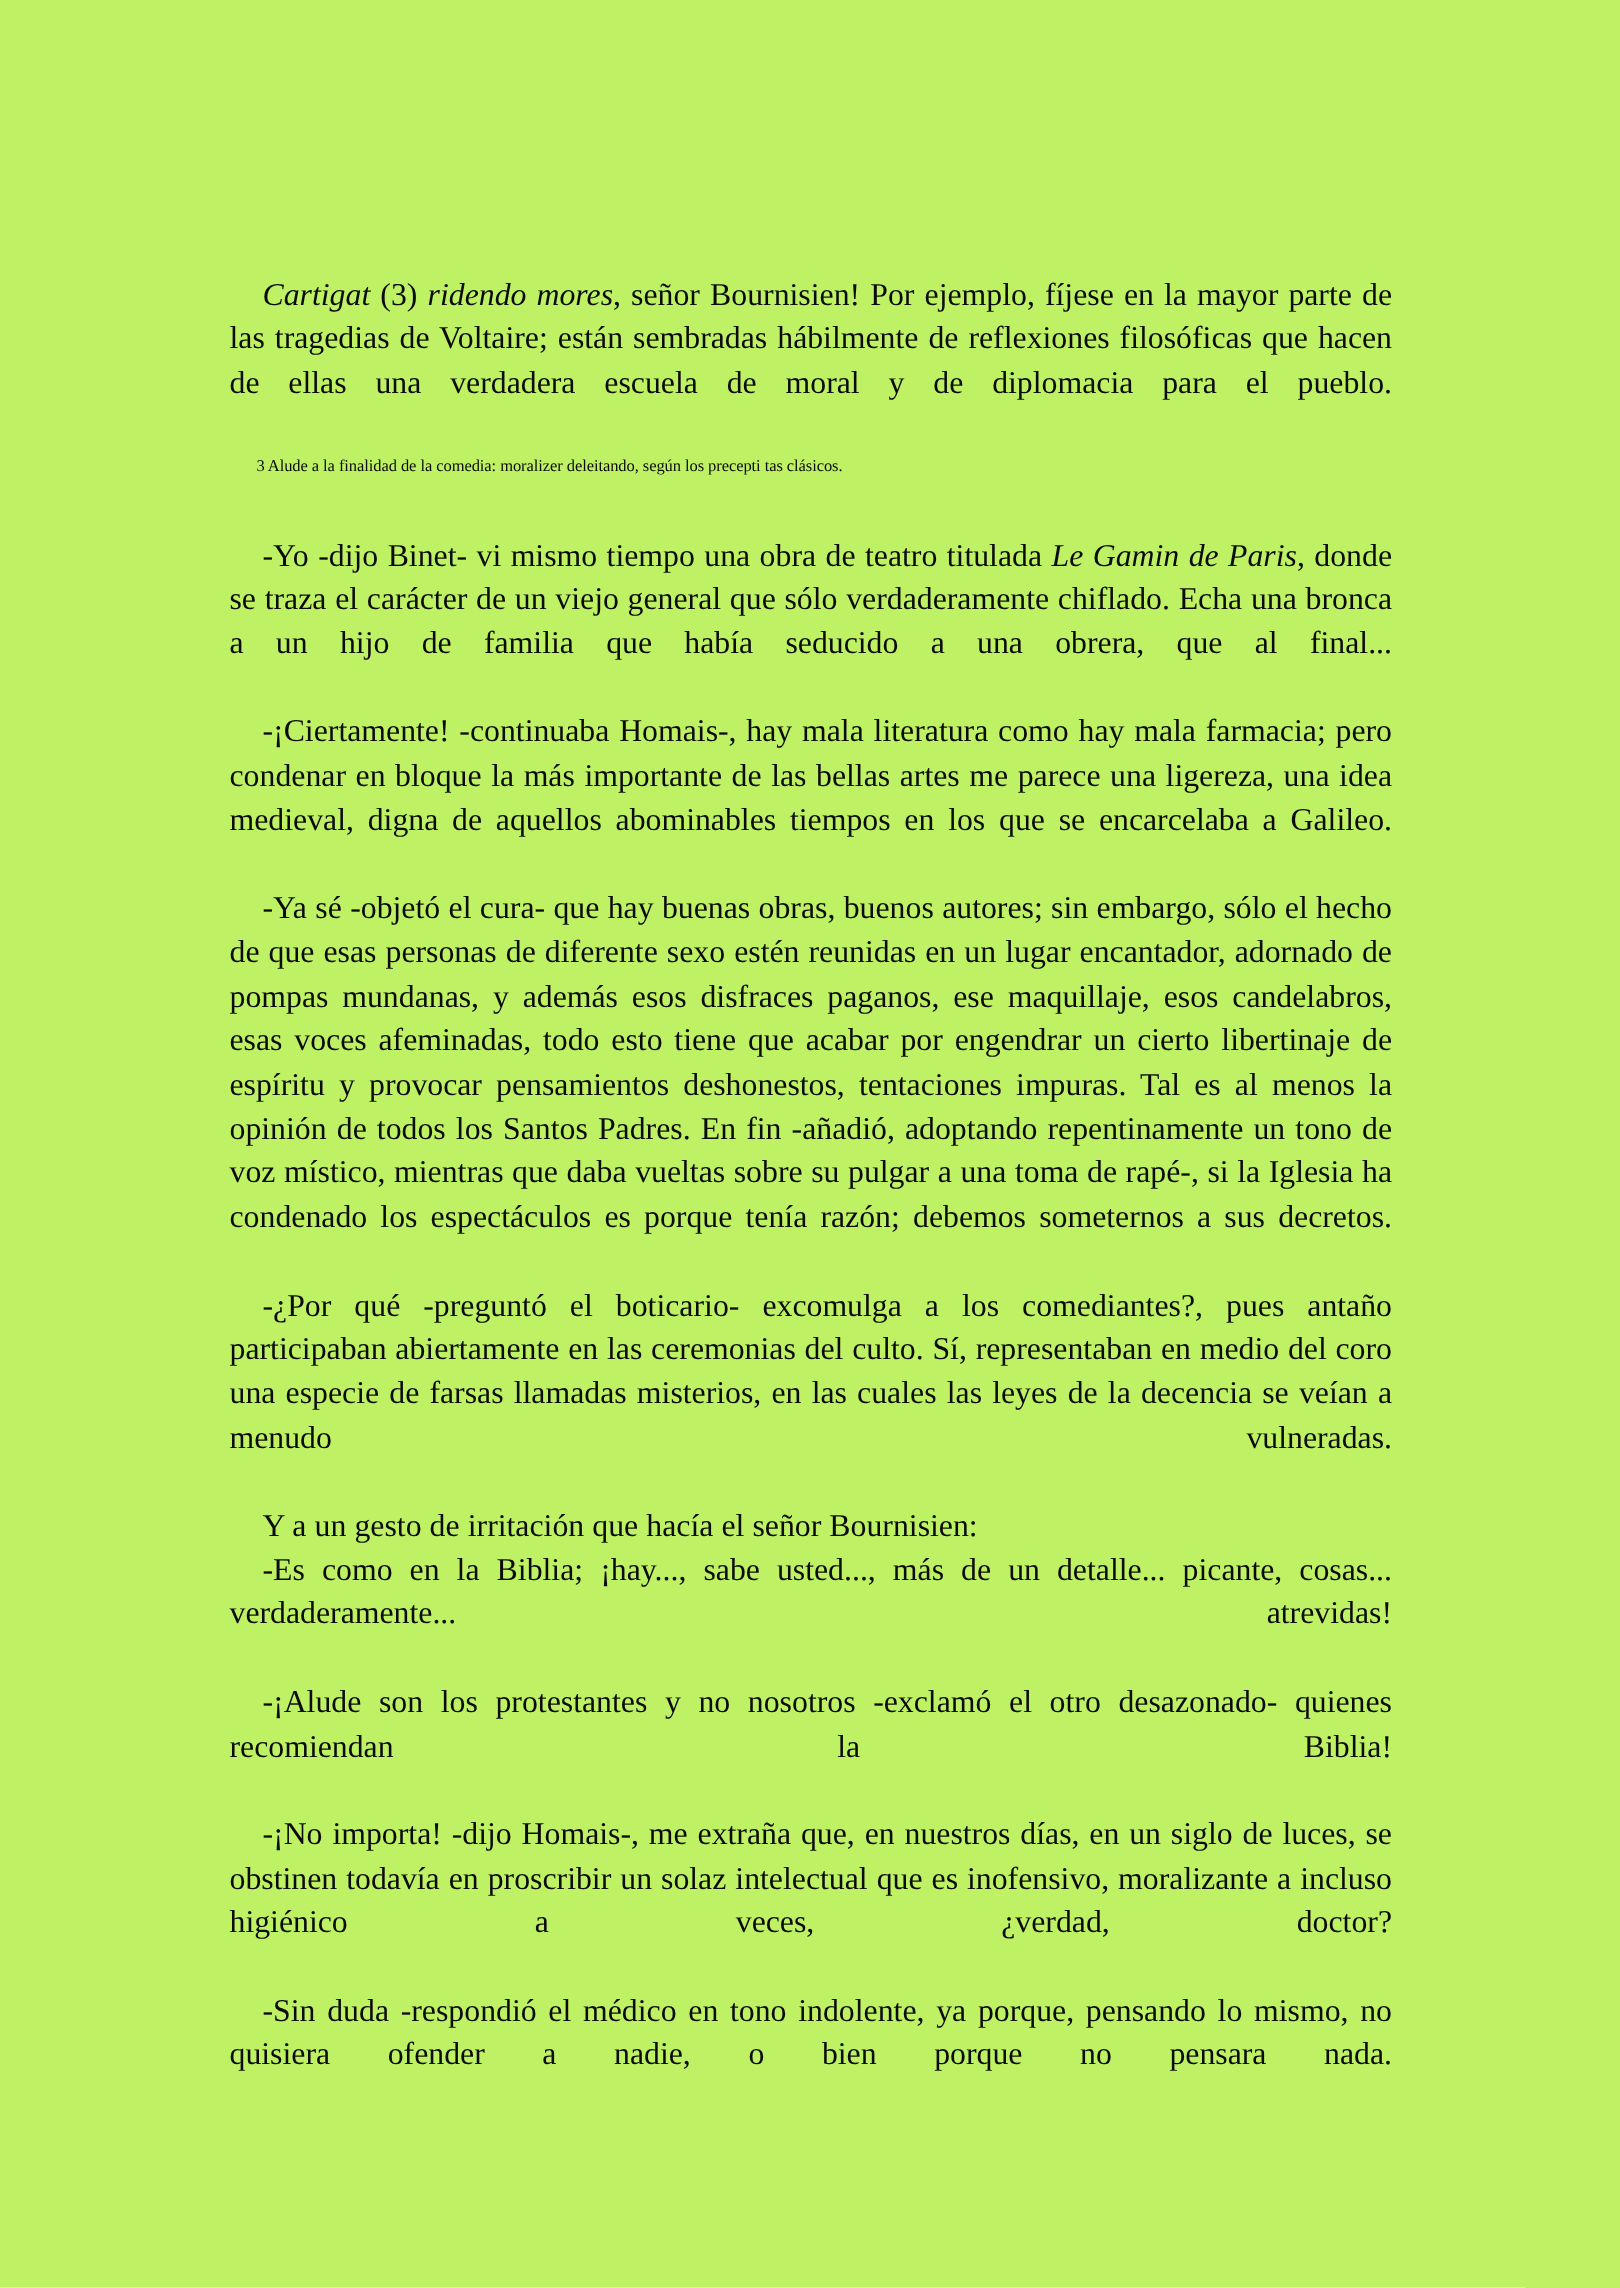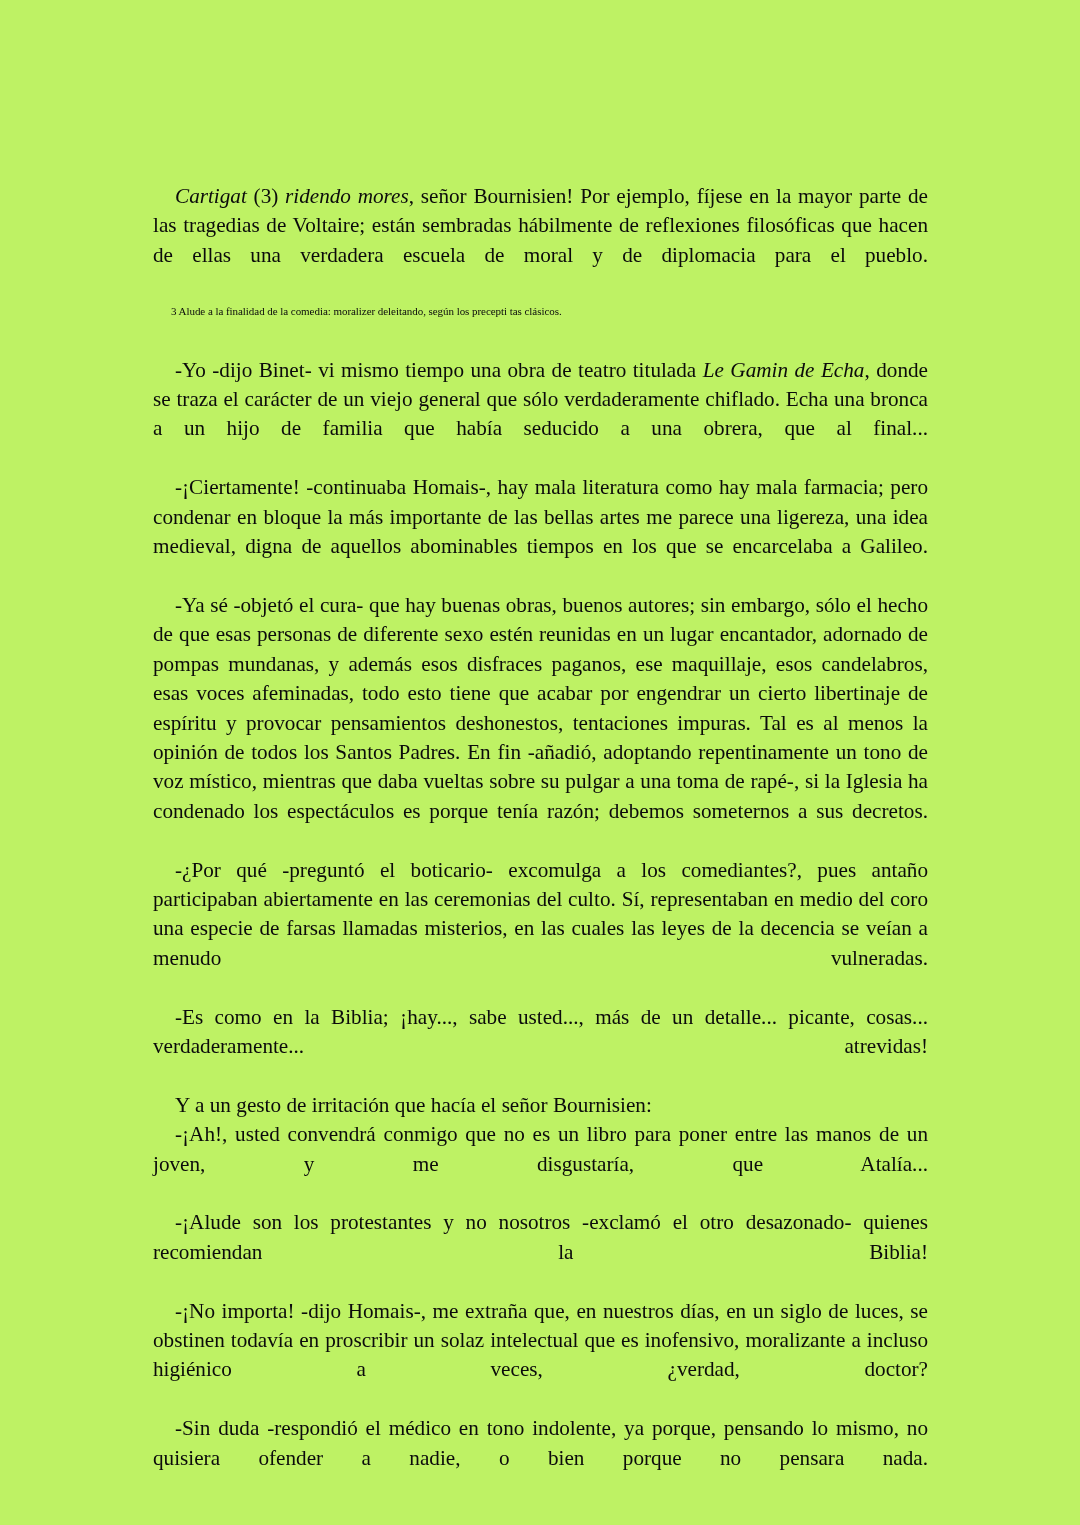--- a/index.html
+++ b/index.html
@@ -71,34 +71,33 @@
 
 <div class="page">
   <div class="text-column">
 
     <p class="para"><i class="ital">Cartigat</i><span> (3) </span><i class="ital">ridendo mores</i><span>, señor Bournisien! Por ejemplo, fíjese en la mayor parte de las tragedias de Voltaire; están sembradas hábilmente de reflexiones filosóficas que hacen de ellas una verdadera escuela de moral y de diplomacia para el pueblo.</span></p>
 
     <p class="footnote">3 Alude a la finalidad de la comedia: moralizer deleitando, según los precepti tas clásicos.</p>
 
     <div class="gap-after-footnote"></div>
 
-    <p class="para"><span>-Yo -dijo Binet- vi mismo tiempo una obra de teatro titulada </span><i class="ital">Le Gamin de Echa</i><span>, donde se traza el carácter de un viejo general que sólo verdaderamente chiflado. Echa una bronca a un hijo de familia que había seducido a una obrera, que al final...</span></p>
+    <p class="para"><span>-Yo -dijo Binet- vi mismo tiempo una obra de teatro titulada </span><i class="ital">Le Gamin de Paris</i><span>, donde se traza el carácter de un viejo general que sólo verdaderamente chiflado. Echa una bronca a un hijo de familia que había seducido a una obrera, que al final...</span></p>
 
     <p class="para">-¡Ciertamente! -continuaba Homais-, hay mala literatura como hay mala farmacia; pero condenar en bloque la más importante de las bellas artes me parece una ligereza, una idea medieval, digna de aquellos abominables tiempos en los que se encarcelaba a Galileo.</p>
 
     <p class="para">-Ya sé -objetó el cura- que hay buenas obras, buenos autores; sin embargo, sólo el hecho de que esas personas de diferente sexo estén reunidas en un lugar encantador, adornado de pompas mundanas, y además esos disfraces paganos, ese maquillaje, esos candelabros, esas voces afeminadas, todo esto tiene que acabar por engendrar un cierto libertinaje de espíritu y provocar pensamientos deshonestos, tentaciones impuras. Tal es al menos la opinión de todos los Santos Padres. En fin -añadió, adoptando repentinamente un tono de voz místico, mientras que daba vueltas sobre su pulgar a una toma de rapé-, si la Iglesia ha condenado los espectáculos es porque tenía razón; debemos someternos a sus decretos.</p>
 
     <p class="para">-¿Por qué -preguntó el boticario- excomulga a los comediantes?, pues antaño participaban abiertamente en las ceremonias del culto. Sí, representaban en medio del coro una especie de farsas llamadas misterios, en las cuales las leyes de la decencia se veían a menudo vulneradas.</p>
 
 
+    <p class="para short">Y a un gesto de irritación que hacía el señor Bournisien:</p>
+
     <p class="para">-Es como en la Biblia; ¡hay..., sabe usted..., más de un detalle... picante, cosas... verdaderamente... atrevidas!</p>
 
-    <p class="para short">Y a un gesto de irritación que hacía el señor Bournisien:</p>
-
-    <p class="para">-¡Ah!, usted convendrá conmigo que no es un libro para poner entre las manos de un joven, y me disgustaría, que Atalía...</p>
 
     <p class="para">-¡Alude son los protestantes y no nosotros -exclamó el otro desazonado- quienes recomiendan la Biblia!</p>
 
     <p class="para">-¡No importa! -dijo Homais-, me extraña que, en nuestros días, en un siglo de luces, se obstinen todavía en proscribir un solaz intelectual que es inofensivo, moralizante a incluso higiénico a veces, ¿verdad, doctor?</p>
 
     <p class="para">-Sin duda -respondió el médico en tono indolente, ya porque, pensando lo mismo, no quisiera ofender a nadie, o bien porque no pensara nada.</p>
 
   </div>
 </div>
 

